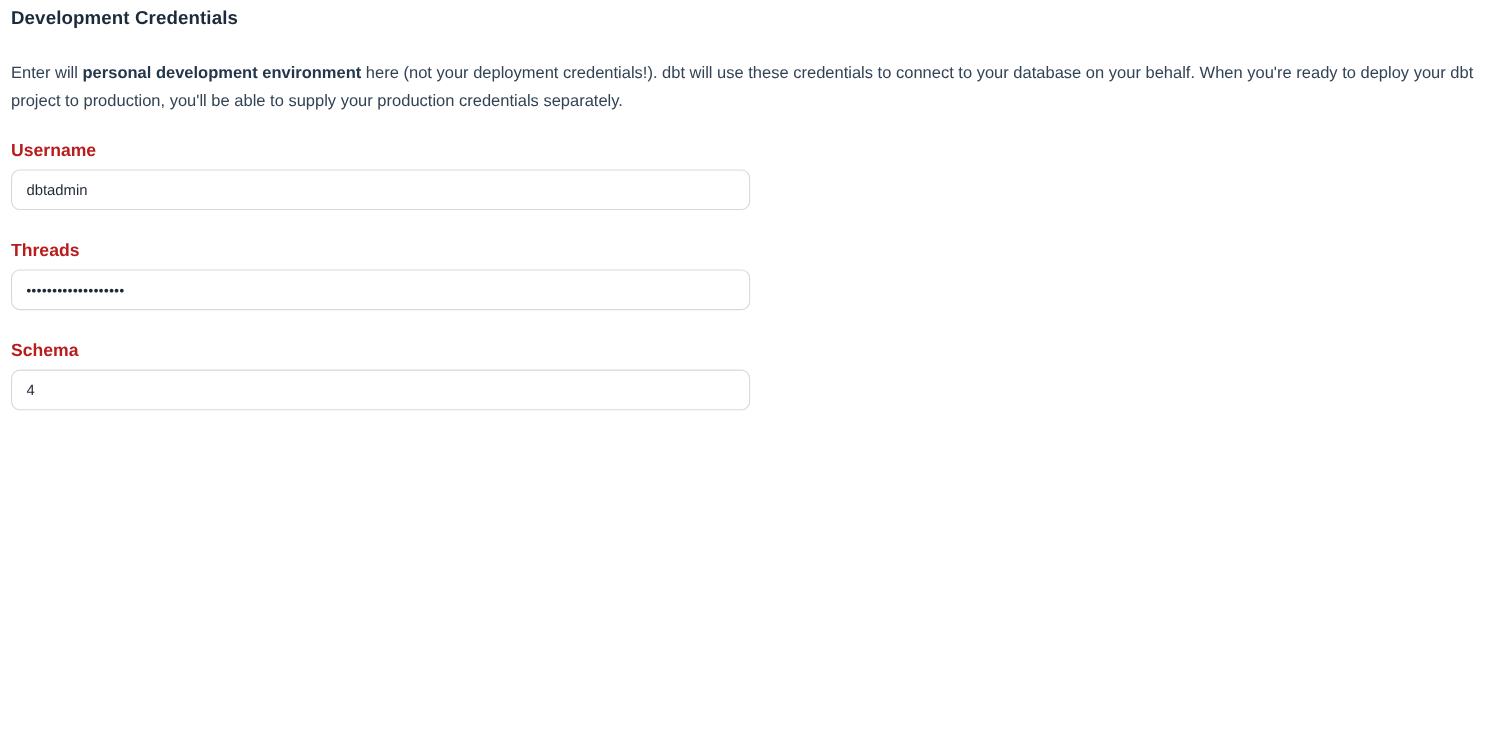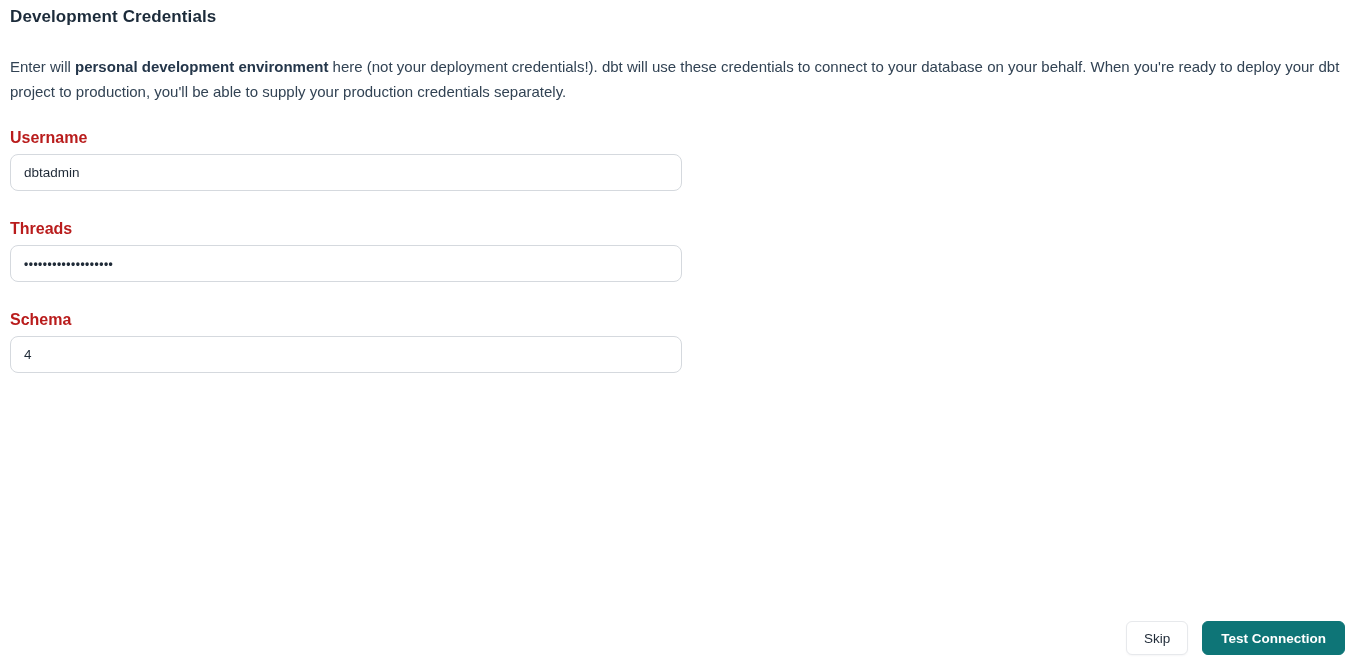--- a/index.html
+++ b/index.html
@@ -127,18 +127,14 @@
     <div class="field-group">
     </div>
 
     <div class="field-group">
       <label class="field-label">Schema</label>
       <input class="text-input" type="text" value="4" style="">
     </div>
 
   </div>
 
-  <div class="footer-actions">
-    <button class="btn btn-secondary">Skip</button>
-    <button class="btn btn-primary">Test Connection</button>
-  </div>
 
 </div>
 
 </body></html>

